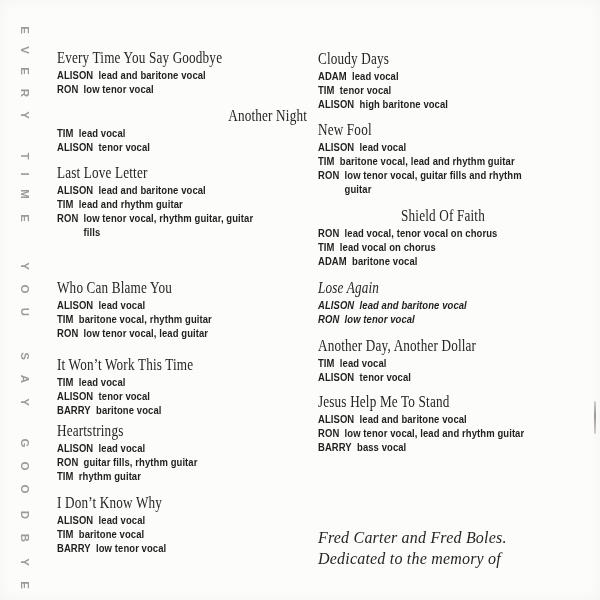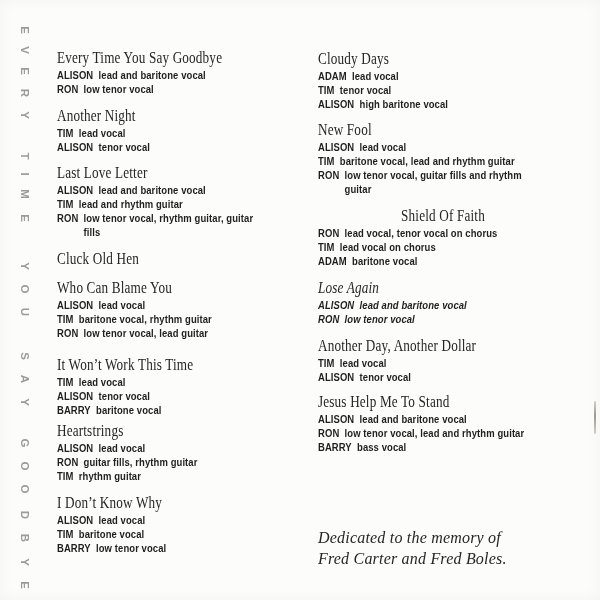--- a/index.html
+++ b/index.html
@@ -109,21 +109,21 @@
           <div class="credit">
             <span class="name">ALISON</span>
             <span class="role">lead and baritone vocal</span>
           </div>
           <div class="credit">
             <span class="name">RON</span>
             <span class="role">low tenor vocal</span>
           </div>
         </div>
       </div>
-      <div class="song" style="top: 86px;">
+      <div class="song" style="top: 86px; text-align: right;">
         <div class="song-title">Another Night</div>
         <div class="credits">
           <div class="credit">
             <span class="name">TIM</span>
             <span class="role">lead vocal</span>
           </div>
           <div class="credit">
             <span class="name">ALISON</span>
             <span class="role">tenor vocal</span>
           </div>
@@ -139,23 +139,20 @@
           <div class="credit">
             <span class="name">TIM</span>
             <span class="role">lead and rhythm guitar</span>
           </div>
           <div class="credit">
             <span class="name">RON</span>
             <span class="role">low tenor vocal, rhythm guitar, guitar
 fills</span>
           </div>
         </div>
-      </div>
-      <div class="song" style="top: 229px;">
-        <div class="song-title">Cluck Old Hen</div>
       </div>
       <div class="song" style="top: 258px;">
         <div class="song-title">Who Can Blame You</div>
         <div class="credits">
           <div class="credit">
             <span class="name">ALISON</span>
             <span class="role">lead vocal</span>
           </div>
           <div class="credit">
             <span class="name">TIM</span>
@@ -310,17 +307,17 @@
             <span class="role">low tenor vocal, lead and rhythm guitar</span>
           </div>
           <div class="credit">
             <span class="name">BARRY</span>
             <span class="role">bass vocal</span>
           </div>
         </div>
       </div>
     </div>
   <div class="dedication">
+    <div>Fred Carter and Fred Boles.</div>
     <div>Dedicated to the memory of</div>
-    <div>Fred Carter and Fred Boles.</div>
   </div>
   <div class="scan-artifact"></div>
 </div>
 
 </body></html>

